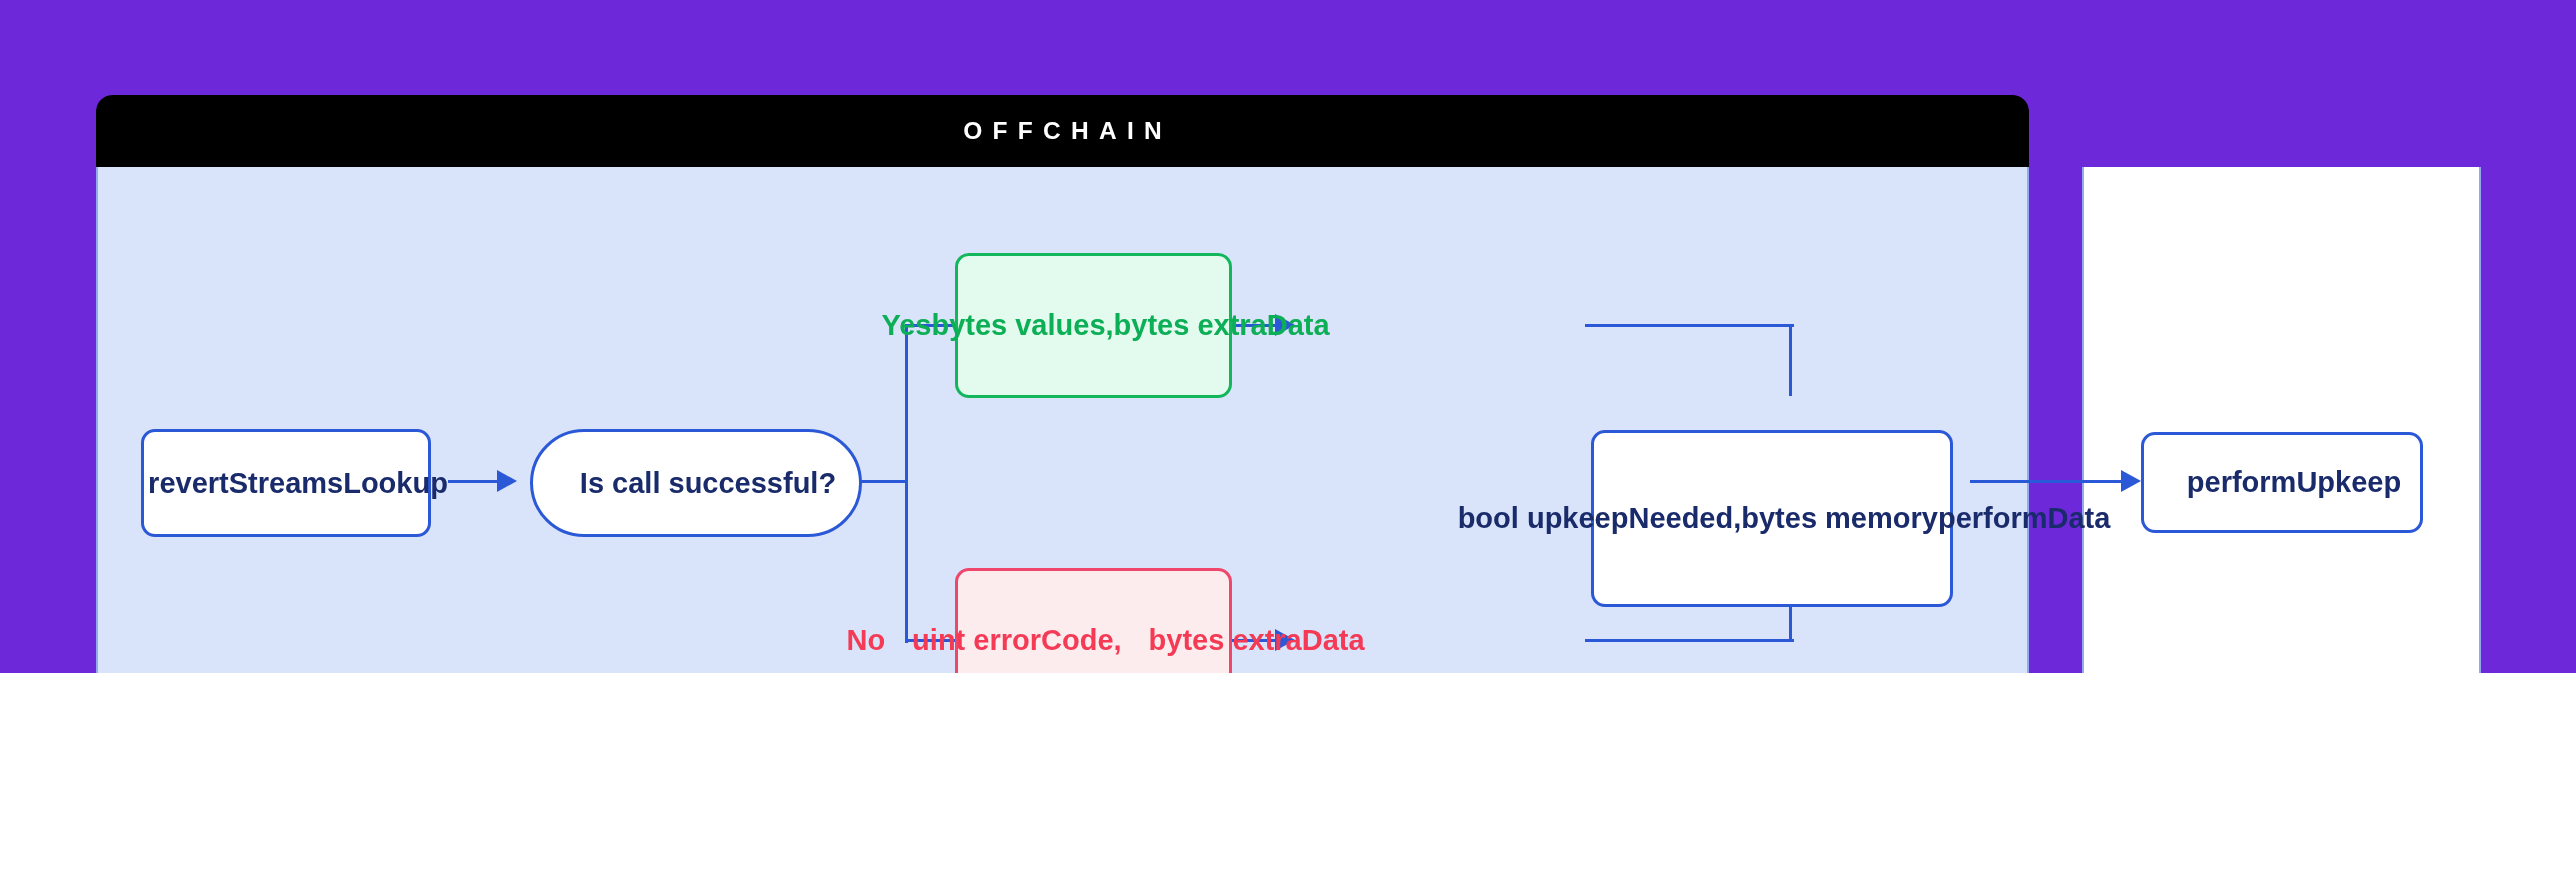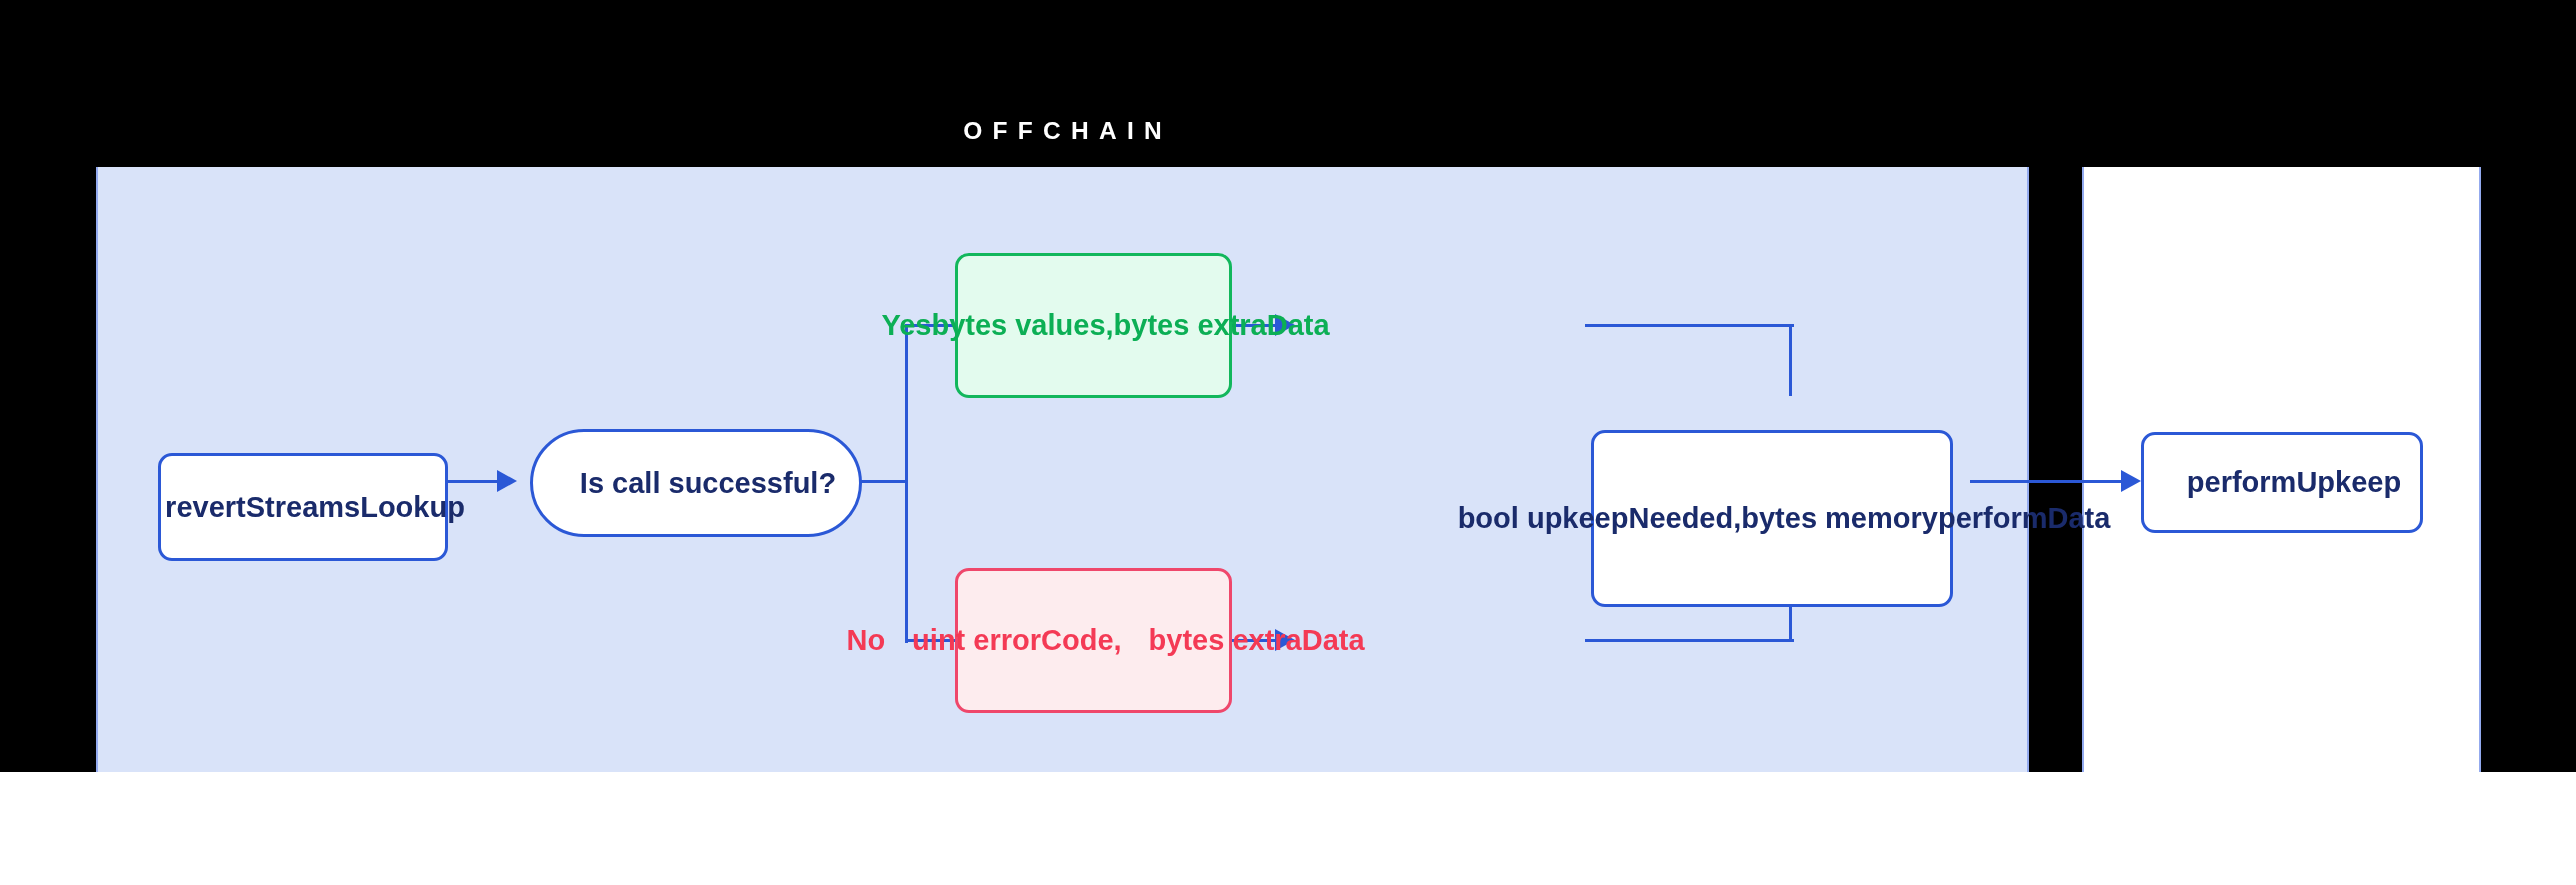--- a/index.html
+++ b/index.html
@@ -1,17 +1,17 @@
 <!DOCTYPE html>
 <html style="--accent-blue: #2b58d6; --header-blue: #375bd2; --navy-text: #1a2b6b; --offchain-header-bg: #000000; --offchain-body-bg: #d9e3f9; --container-border: #93aaef; --green-text: #0caf55; --green-border: #12b75c; --green-bg: #e3fbee; --red-text: #f43a55; --red-border: #ef476b; --red-bg: #fdecee;font-size:8.5px"><head>
 <meta charset="utf-8">
 <style>
   html, body { margin: 0; padding: 0; background: #ffffff; }
   body { width: 2576px; height: 886px; font-family: "Liberation Sans", sans-serif; }
-  .canvas { position: relative; width: 2576px; height: 772px; background: #000000; overflow: hidden; }
+  .canvas { position: relative; width: 2576px; height: 673px; background: #6d28d9; overflow: hidden; }
 
   
   .container { position: absolute; border-radius: 16px; overflow: hidden; }
   .container-header {
     position: absolute; left: 0; right: 0; top: 0; height: 72px;
     display: flex; align-items: center; justify-content: center;
     color: #ffffff; font-size: 24.5px; font-weight: 600;
     letter-spacing: 0.42em; text-indent: 0.42em;
   }
   .container-body { position: absolute; left: 0; right: 0; top: 72px; bottom: 0; box-sizing: border-box; border-radius: 0 0 16px 16px; }
@@ -77,21 +77,21 @@
 
   <div class="h-line" style="left:1585px; top:324px;  width:209px;"></div>
   <div class="v-line" style="left:1789px; top:324px;  height:72px;"></div>
 
   <div class="h-line" style="left:1585px; top:639px; width:209px;"></div>
   <div class="v-line" style="left:1789px; top:569px; height:73px;"></div>
 
   <div class="h-line" style="left:1970px; top:480px;  width:154px;"></div>
   <div class="arrow-right" style="left:2121px; top:470px;"></div>
 
-  <div class="node" style="left:158px; top:429px; width:290px; height:108px;margin-top:24px;">
+  <div class="node" style="left:141px; top:429px; width:290px; height:108px;">
     <div class="tline">revert</div>
     <div class="tline">StreamsLookup</div>
   </div>
 
   <div class="node pill" style="left:530px; top:429px; width:332px; height:108px;">
     <div class="tline">Is call successful?</div>
   </div>
 
   <div class="node green" style="left:955px; top:253px; width:277px; height:145px;">
     <div class="tline">Yes</div>

